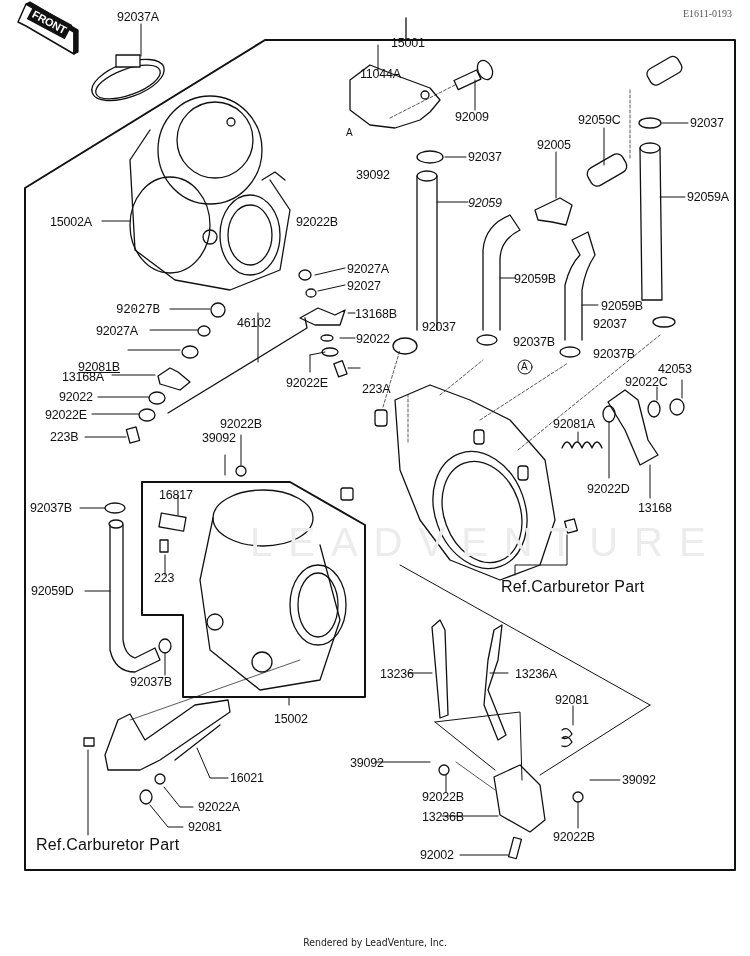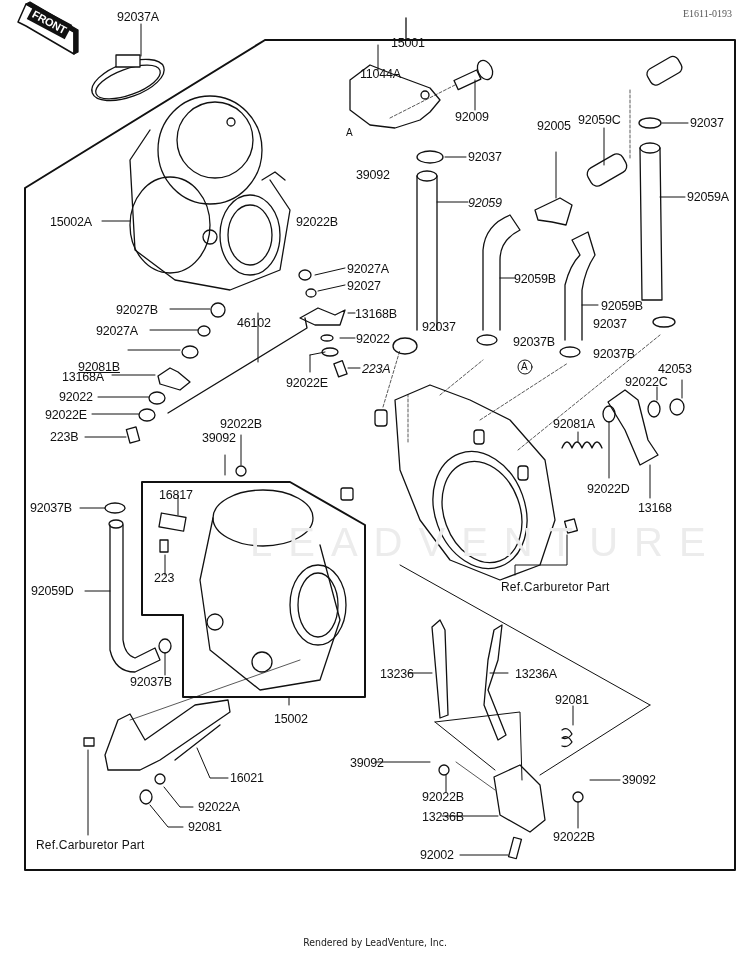--- a/index.html
+++ b/index.html
@@ -1,21 +1,21 @@
 <!DOCTYPE html>
 <html><head>
 <meta charset="utf-8">
 <style>
   html, body { margin: 0; padding: 0; background: #ffffff; }
   body { width: 750px; height: 956px; position: relative; overflow: hidden;
          font-family: "Liberation Sans", sans-serif; color: #111; }
   #diagram { position: absolute; left: 0; top: 0; width: 750px; height: 956px; }
   .lbl { position: absolute; font-size: 12.5px; letter-spacing: -0.2px; white-space: nowrap;
          font-family: "Liberation Sans", sans-serif; color: #111; line-height: 14px; }
-  .ref { font-size: 12px; letter-spacing: 0.2px; }
+  .ref { font-size: 16px; letter-spacing: 0.2px; }
   .code { position: absolute; right: 18px; top: 8px; font-family: "Liberation Serif", serif;
           font-size: 10px; color: #555; }
   .footer { position: absolute; left: 0; width: 750px; top: 936px; text-align: center;
             font-family: "DejaVu Sans", sans-serif; font-size: 11px; color: #222; transform: scaleX(0.85); }
   .wm { position: absolute; left: 250px; top: 520px; font-size: 40px; letter-spacing: 16px;
         color: #ececec; font-family: "Liberation Sans", sans-serif; }
 </style>
 </head>
 <body>
 
@@ -226,42 +226,42 @@
 <div class="lbl" style="left:50px;top:215px;text-align:center;">15002A</div>
 
 <div class="lbl" style="left:346px;top:126px;font-size:10px;">A</div>
 <div class="lbl" style="left:521px;top:360px;font-size:10px;">A</div>
 
 <div class="lbl" style="left:117px;top:10px;">92037A</div>
 <div class="lbl" style="left:360px;top:45px;margin-top:22px;">11044A</div>
 <div class="lbl" style="left:455px;top:110px;">92009</div>
 <div class="lbl" style="left:578px;top:113px;">92059C</div>
 <div class="lbl" style="left:690px;top:116px;">92037</div>
-<div class="lbl" style="left:537px;top:119px;text-align:right;">92005</div>
+<div class="lbl" style="left:537px;top:138px;text-align:right;">92005</div>
 <div class="lbl" style="left:468px;top:150px;">92037</div>
 <div class="lbl" style="left:356px;top:168px;">39092</div>
 <div class="lbl" style="left:296px;top:215px;">92022B</div>
 <div class="lbl" style="left:468px;top:196px;font-style:italic;">92059</div>
 <div class="lbl" style="left:687px;top:190px;">92059A</div>
 <div class="lbl" style="left:347px;top:262px;">92027A</div>
 <div class="lbl" style="left:347px;top:279px;">92027</div>
 <div class="lbl" style="left:514px;top:272px;">92059B</div>
 <div class="lbl" style="left:601px;top:299px;">92059B</div>
-<div class="lbl" style="left:116px;top:303px;">92027B</div>
+<div class="lbl" style="left:116px;top:303px;font-family:Liberation Mono, monospace;">92027B</div>
 <div class="lbl" style="left:237px;top:316px;">46102</div>
 <div class="lbl" style="left:355px;top:307px;">13168B</div>
 <div class="lbl" style="left:422px;top:320px;">92037</div>
 <div class="lbl" style="left:593px;top:317px;">92037</div>
 <div class="lbl" style="left:96px;top:324px;">92027A</div>
 <div class="lbl" style="left:356px;top:332px;">92022</div>
 <div class="lbl" style="left:513px;top:335px;">92037B</div>
 <div class="lbl" style="left:593px;top:347px;">92037B</div>
 <div class="lbl" style="left:78px;top:360px;text-decoration:underline;">92081B</div>
 <div class="lbl" style="left:286px;top:376px;">92022E</div>
-<div class="lbl" style="left:362px;top:362px;font-style:italic;">223A</div>
+<div class="lbl" style="left:362px;top:382px;">223A</div>
 <div class="lbl" style="left:62px;top:370px;">13168A</div>
 <div class="lbl" style="left:59px;top:390px;">92022</div>
 <div class="lbl" style="left:625px;top:375px;text-align:center;">92022C</div>
 <div class="lbl" style="left:658px;top:362px;">42053</div>
 <div class="lbl" style="left:45px;top:408px;">92022E</div>
 <div class="lbl" style="left:50px;top:430px;">223B</div>
 <div class="lbl" style="left:220px;top:417px;">92022B</div>
 <div class="lbl" style="left:202px;top:431px;">39092</div>
 <div class="lbl" style="left:553px;top:417px;">92081A</div>
 <div class="lbl" style="left:587px;top:482px;">92022D</div>

